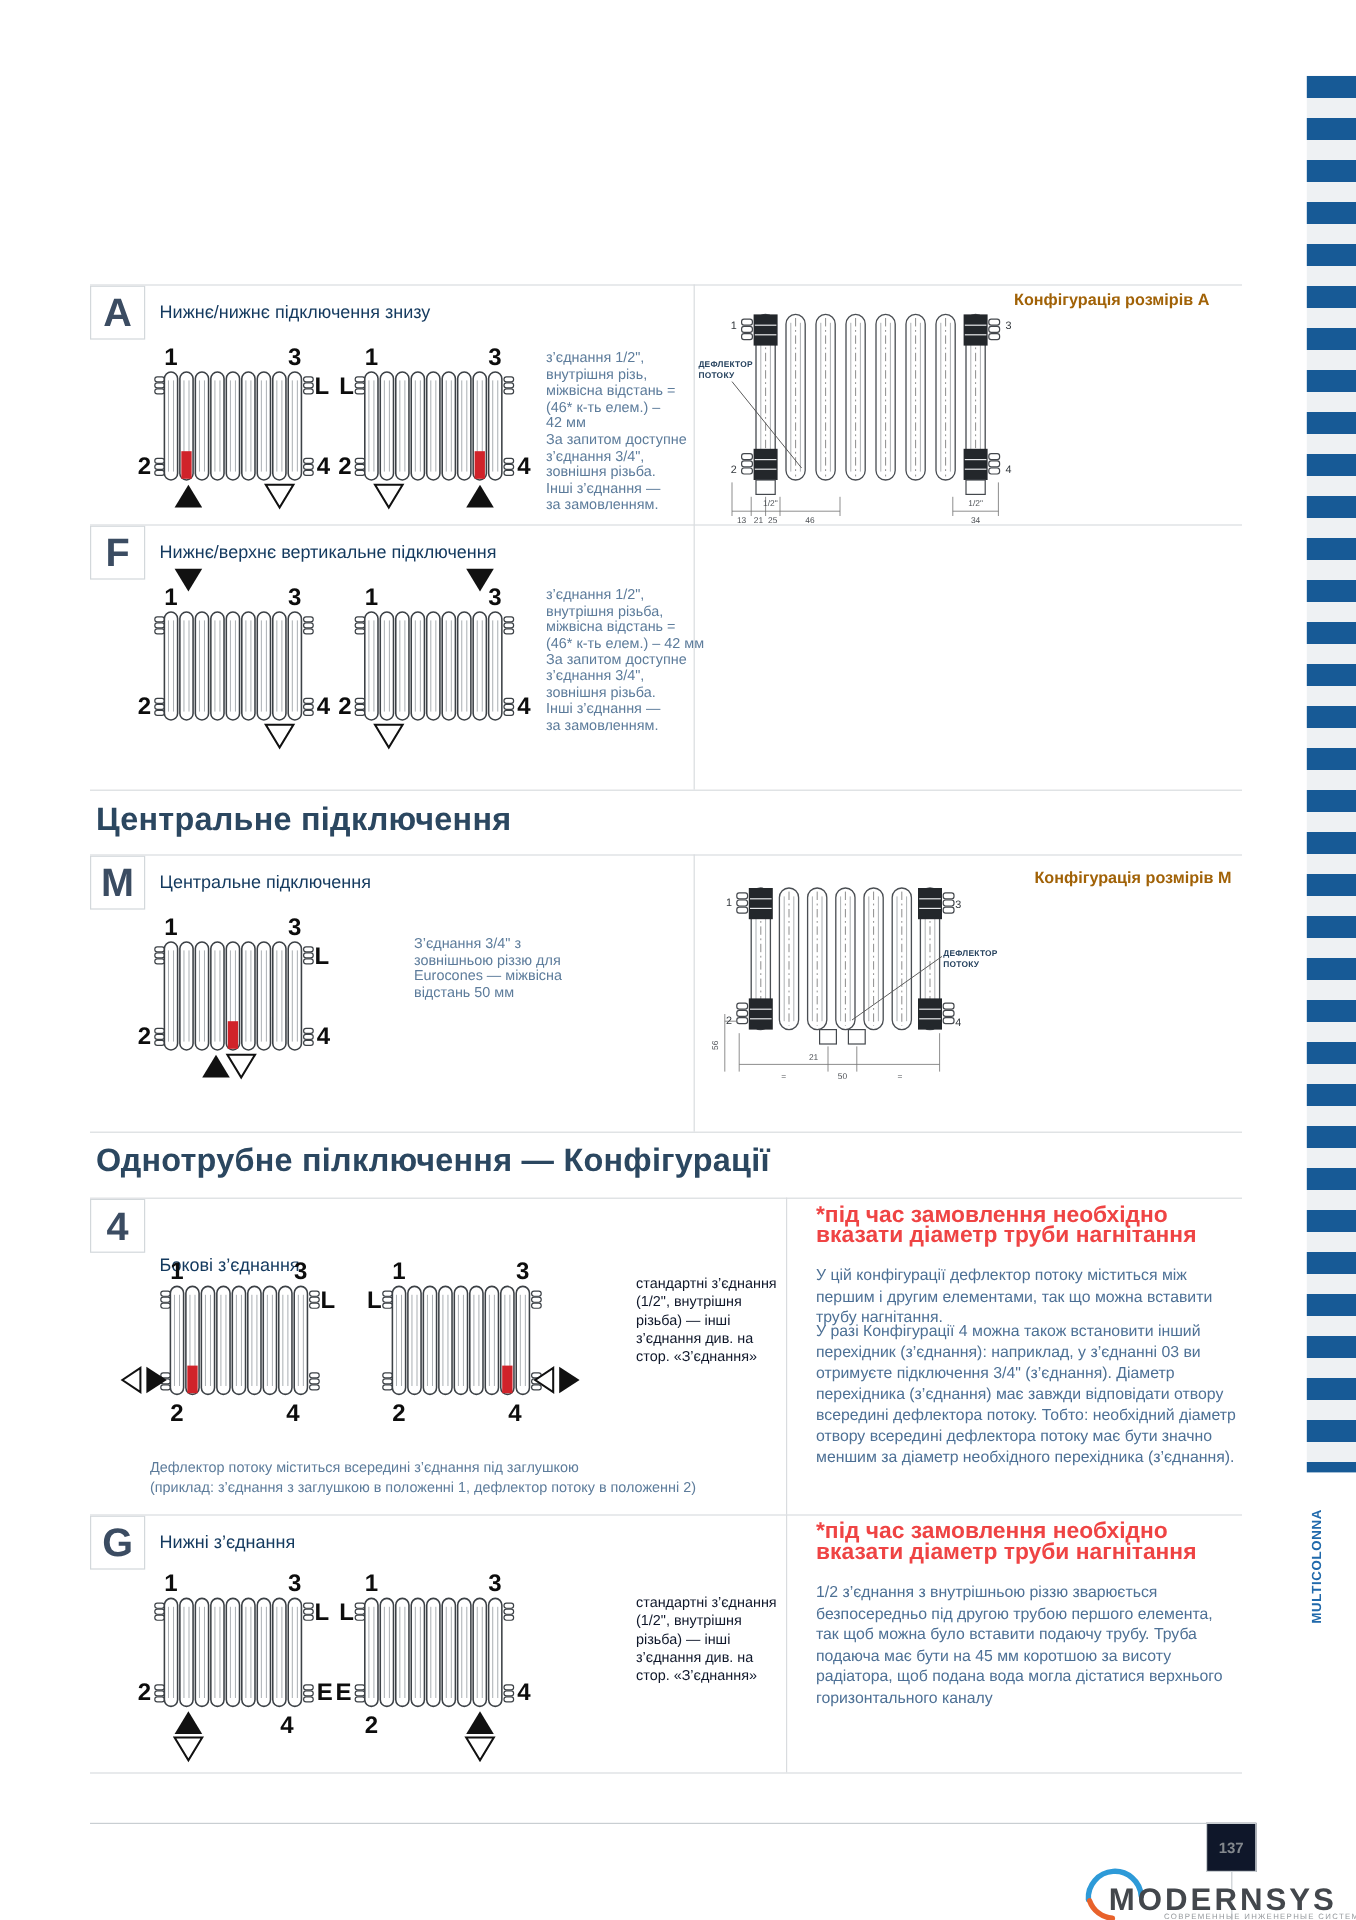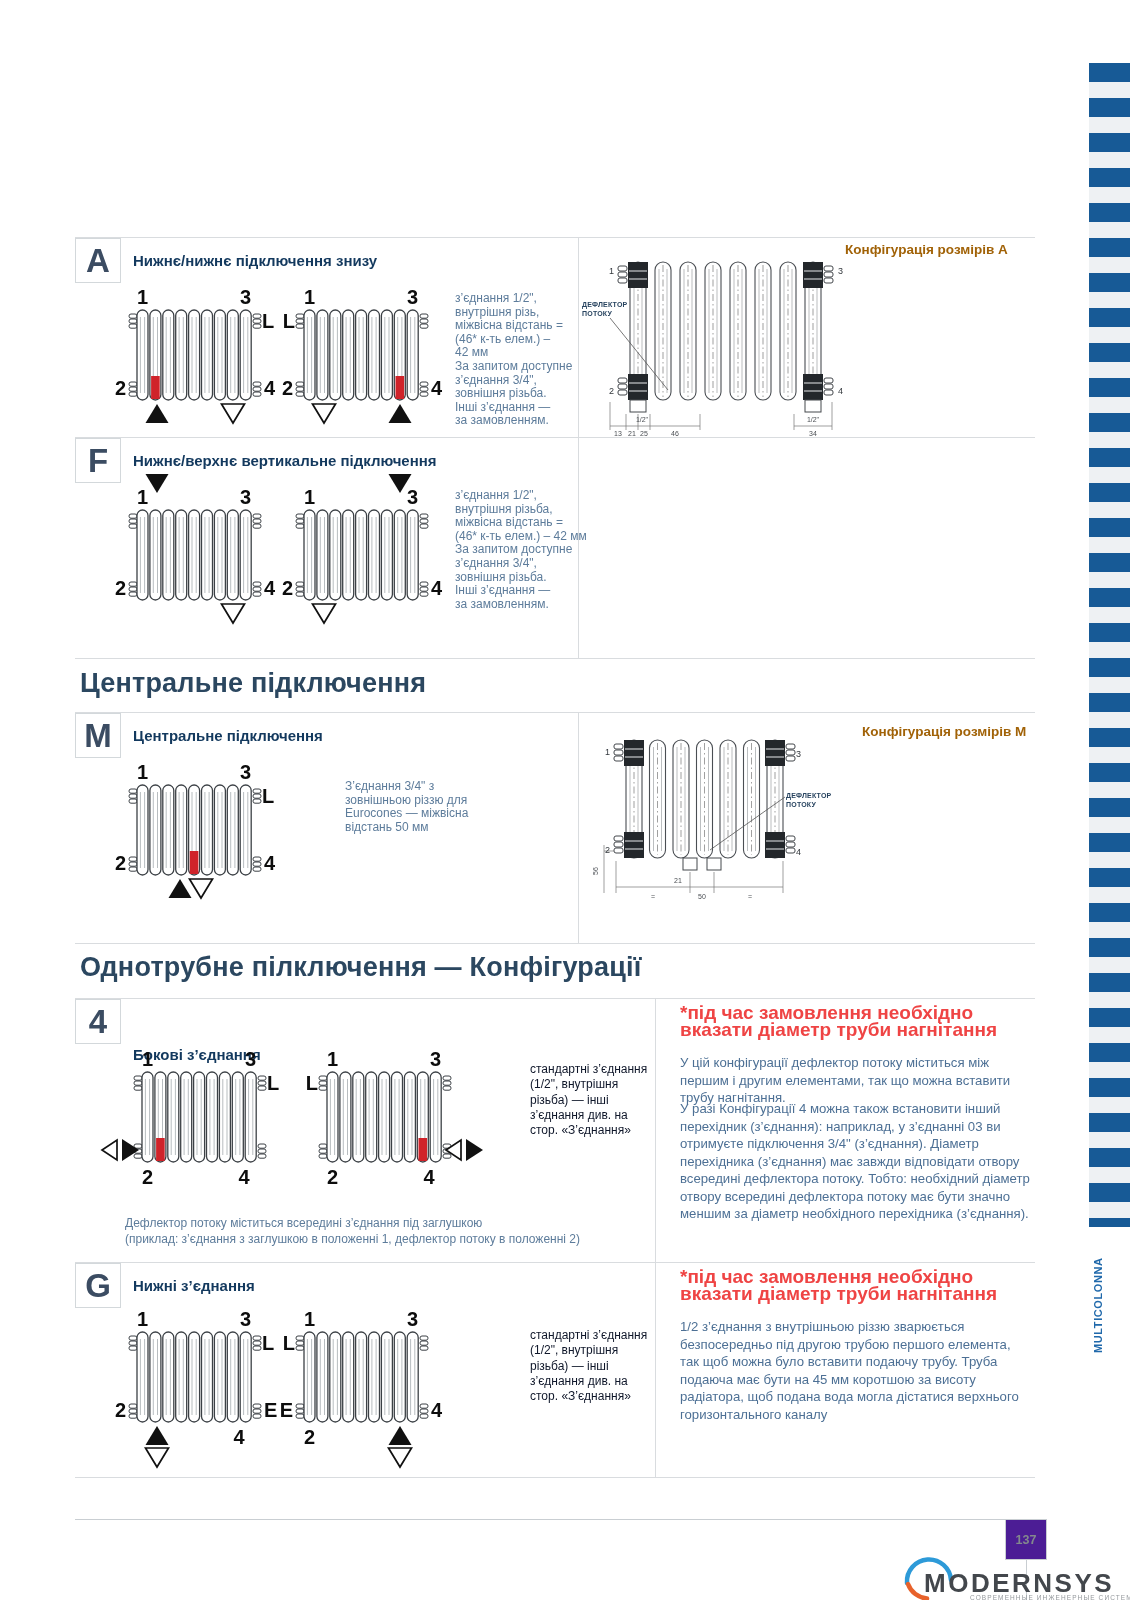--- a/index.html
+++ b/index.html
@@ -2,36 +2,36 @@
 <html><head>
 <meta charset="utf-8">
 <style>
   html,body{margin:0;padding:0;}
   body{width:1130px;height:1600px;background:#ffffff;position:relative;overflow:hidden;
        font-family:"Liberation Sans", sans-serif;}
   .hline{position:absolute;height:1px;background:#d9dcdf;}
   .vline{position:absolute;width:1px;background:#d9dcdf;}
   .badge{position:absolute;left:75px;width:46px;height:45px;background:#fff;border:1px solid #d3d8db;
          display:flex;align-items:center;justify-content:center;font-size:33px;font-weight:bold;color:#3b4c62;box-sizing:border-box;}
-  .sec-title{position:absolute;left:133px;font-size:15px;font-weight:bold;color:#13395e;}
+  .sec-title{position:absolute;left:133px;font-size:15px;font-weight:normal;color:#13395e;}
   .h1{position:absolute;left:80px;font-size:27px;font-weight:600;color:#2b4760;letter-spacing:.2px;}
   .body-text{position:absolute;font-size:12px;line-height:13.6px;color:#5d7c9b;white-space:pre-line;}
   .mid-text{position:absolute;font-size:12px;line-height:15.3px;color:#0f172a;white-space:pre-line;}
   .note-text{position:absolute;font-size:12px;line-height:15.5px;color:#5d7c9b;white-space:pre-line;margin-left:12px;}
   .bold-note{position:absolute;left:680px;width:350px;font-size:19px;line-height:17px;font-weight:bold;color:#ef4444;}
   .para{position:absolute;left:680px;width:352px;font-size:13.2px;line-height:17.5px;color:#4d7095;}
   .caption{position:absolute;left:845px;width:190px;font-size:13.5px;font-weight:bold;color:#a16207;}
   .defl{position:absolute;font-size:7px;line-height:8.5px;font-weight:bold;color:#27435f;white-space:pre-line;letter-spacing:.2px;}
   .schematic{position:absolute;}
   .bigrad{position:absolute;}
   .stripes{position:absolute;left:1089px;top:63px;width:41px;height:1164px;
            background:repeating-linear-gradient(180deg,#175a96 0,#175a96 19px,#eef1f3 19px,#eef1f3 35px);}
   .multicolonna{position:absolute;left:1092px;top:1253px;height:100px;font-size:11px;font-weight:bold;color:#2069ab;
                 writing-mode:vertical-rl;transform:rotate(180deg);letter-spacing:.6px;}
-  .pagebox{position:absolute;left:1005px;top:1519px;width:42px;height:41px;border:1px solid #c9ced2;background:#4c1d95;
+  .pagebox{position:absolute;left:1005px;top:1519px;width:42px;height:41px;border:1px solid #c9ced2;background:#0f172a;
            display:flex;align-items:center;justify-content:center;font-size:12.5px;font-weight:bold;color:#83888d;box-sizing:border-box;}
   .logo{position:absolute;left:900px;top:1550px;width:230px;height:50px;}
 </style>
 </head>
 <body>
 
 <div class="stripes"></div>
 <div class="multicolonna">MULTICOLONNA</div>
 
 <div class="hline" style="left:75px;top:237px;width:960px;"></div>

